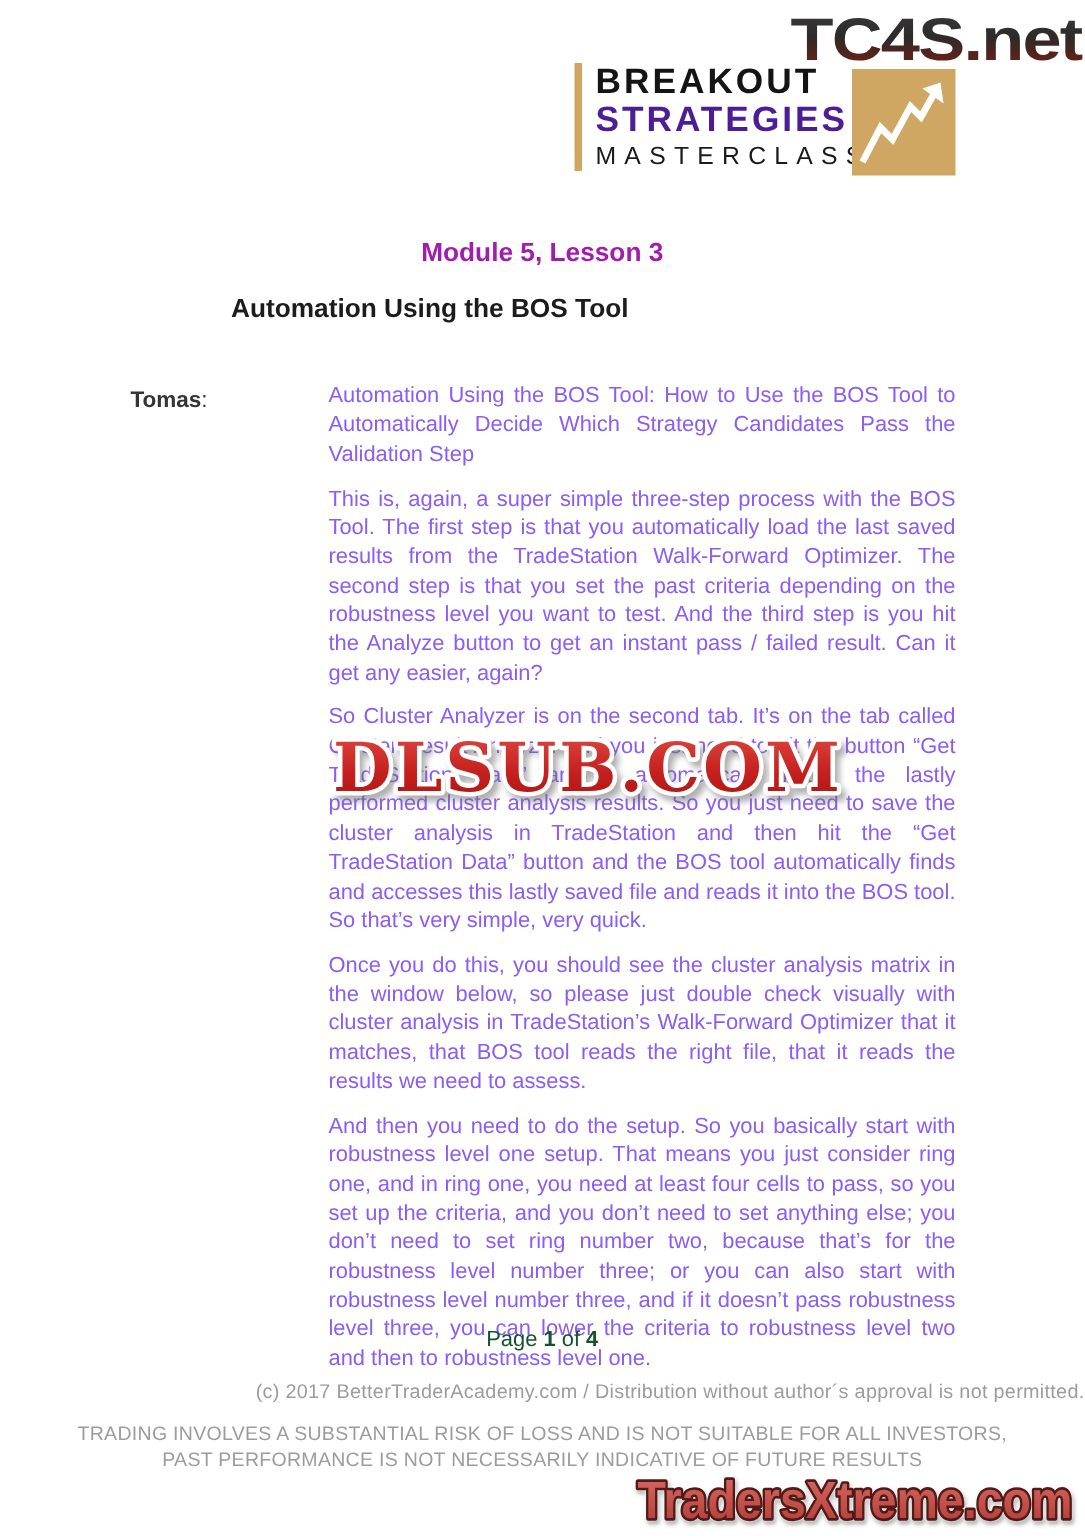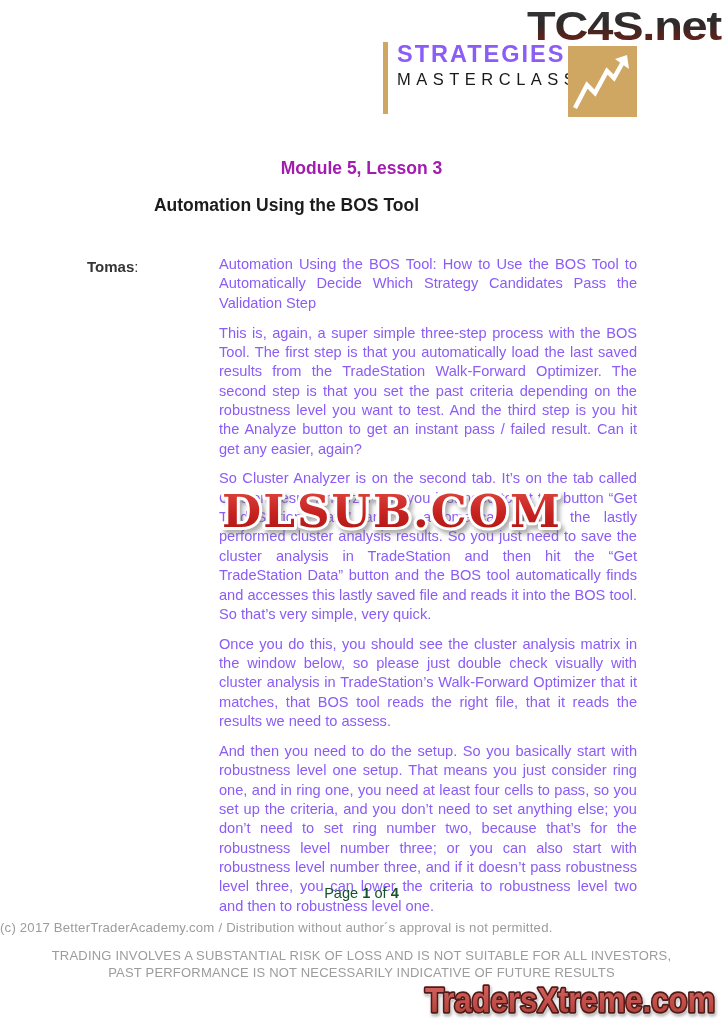--- a/index.html
+++ b/index.html
@@ -7,21 +7,21 @@
         font-family:"Liberation Sans",sans-serif;overflow:hidden;}
 
   
   .tc4s-svg{position:absolute;top:1px;right:0;width:200px;height:50px;}
 
   
   .logo{position:absolute;left:383px;top:42px;width:256px;height:76px;}
   .logo-bar{position:absolute;left:0;top:0;width:5px;height:72px;background:#cfa763;}
   .logo-text{position:absolute;left:14px;top:0;}
   .logo-l1{font-size:23.5px;font-weight:bold;letter-spacing:2px;color:#141414;line-height:25px;}
-  .logo-l2{font-size:23.5px;font-weight:bold;letter-spacing:2px;color:#8b5cf6;line-height:25px;}
+  .logo-l2{font-size:23.5px;font-weight:bold;letter-spacing:2px;color:#4c1d95;line-height:25px;}
   .logo-l3{font-size:16.5px;font-weight:400;letter-spacing:5.5px;color:#1a1a1a;line-height:20px;margin-top:2px;}
   .logo-square{position:absolute;left:185px;top:4px;width:69px;height:71px;background:#cfa763;}
 
   
   .title1{position:absolute;top:158px;left:0;width:723px;text-align:center;
           font-size:17.5px;font-weight:bold;color:#a21caf;}
   .title2{position:absolute;top:195px;left:0;width:573px;text-align:center;
           font-size:17.5px;font-weight:bold;color:#1c1c1c;}
 
   
@@ -32,21 +32,21 @@
              line-height:19.35px;color:#8b5cf6;}
 
   
   .dlsub-svg{position:absolute;left:212px;top:480px;width:360px;height:62px;
              filter:drop-shadow(3px 4px 2px rgba(110,110,110,0.55));}
 
   
   .pagenum{position:absolute;top:885px;left:0;width:723px;text-align:center;
            font-size:14.6px;color:#14532d;}
   .pagenum b{font-weight:bold;}
-  .copyright{position:absolute;top:920px;left:0;width:723px;text-align:left;
+  .copyright{position:absolute;top:920px;left:0;width:723px;text-align:right;
              font-size:13.2px;color:#9c9c9c;letter-spacing:0.2px;}
   .disclaimer{position:absolute;top:948px;left:0;width:723px;text-align:center;
               font-size:13px;color:#9c9c9c;line-height:16.5px;letter-spacing:0.2px;}
 
   
   .tx-svg{position:absolute;right:4px;top:977px;width:302px;height:46px;
           filter:drop-shadow(0 0 1.5px #ffffff) drop-shadow(1px 2px 1px rgba(150,150,150,0.8));}
 </style>
 </head>
 <body>
@@ -60,20 +60,21 @@
         <stop offset="45%" stop-color="#2d2a2a"></stop>
         <stop offset="100%" stop-color="#7e1d10"></stop>
       </linearGradient>
     </defs>
     <text x="198" y="39" text-anchor="end" font-family="Liberation Sans, sans-serif" font-size="40" font-weight="bold" letter-spacing="-1" fill="url(#tcgrad)" textLength="194" lengthAdjust="spacingAndGlyphs">TC4S.net</text>
   </svg>
 
   <div class="logo">
     <div class="logo-bar"></div>
     <div class="logo-text">
+      <div class="logo-l1">BREAKOUT</div>
       <div class="logo-l2">STRATEGIES</div>
       <div class="logo-l3">MASTERCLASS</div>
     </div>
     <div class="logo-square">
       <svg viewBox="0 0 69 71" width="69" height="71">
         <polyline points="7,62 19,39 27,47 39,25 46,32 55,16" fill="none" stroke="#ffffff" stroke-width="4.5"></polyline>
         <polygon points="59,9 61,23 47,13" fill="#ffffff"></polygon>
       </svg>
     </div>
   </div>

